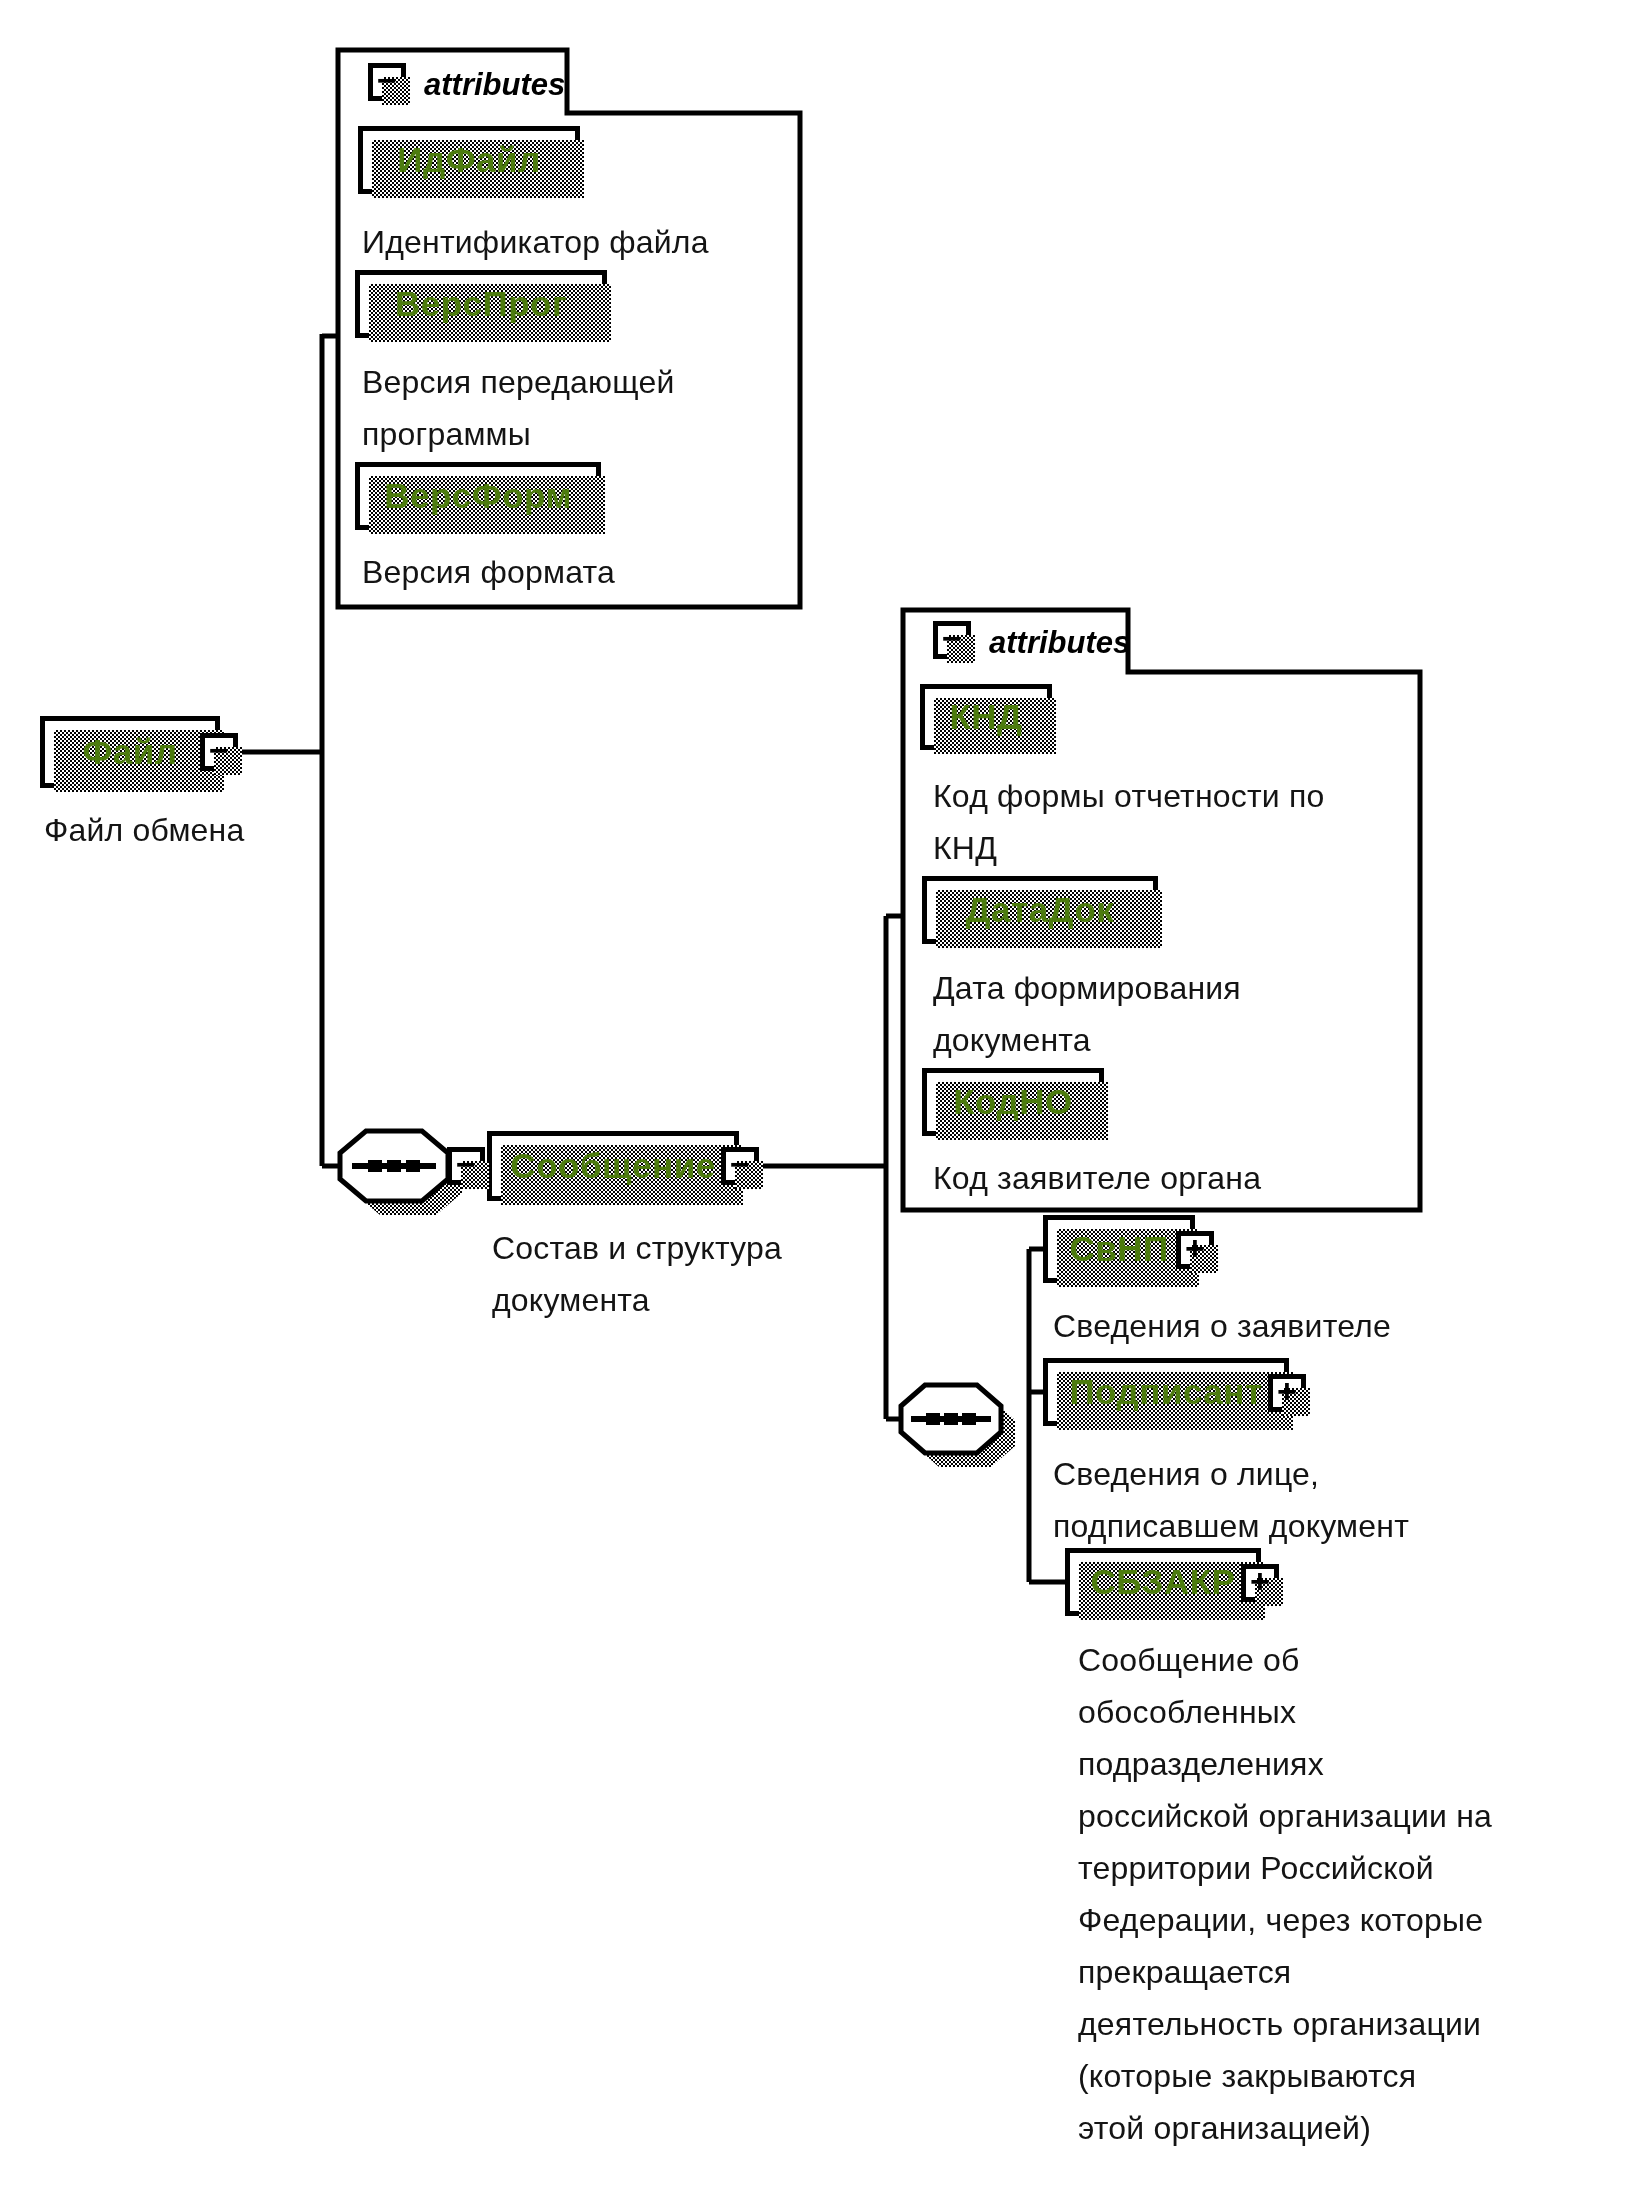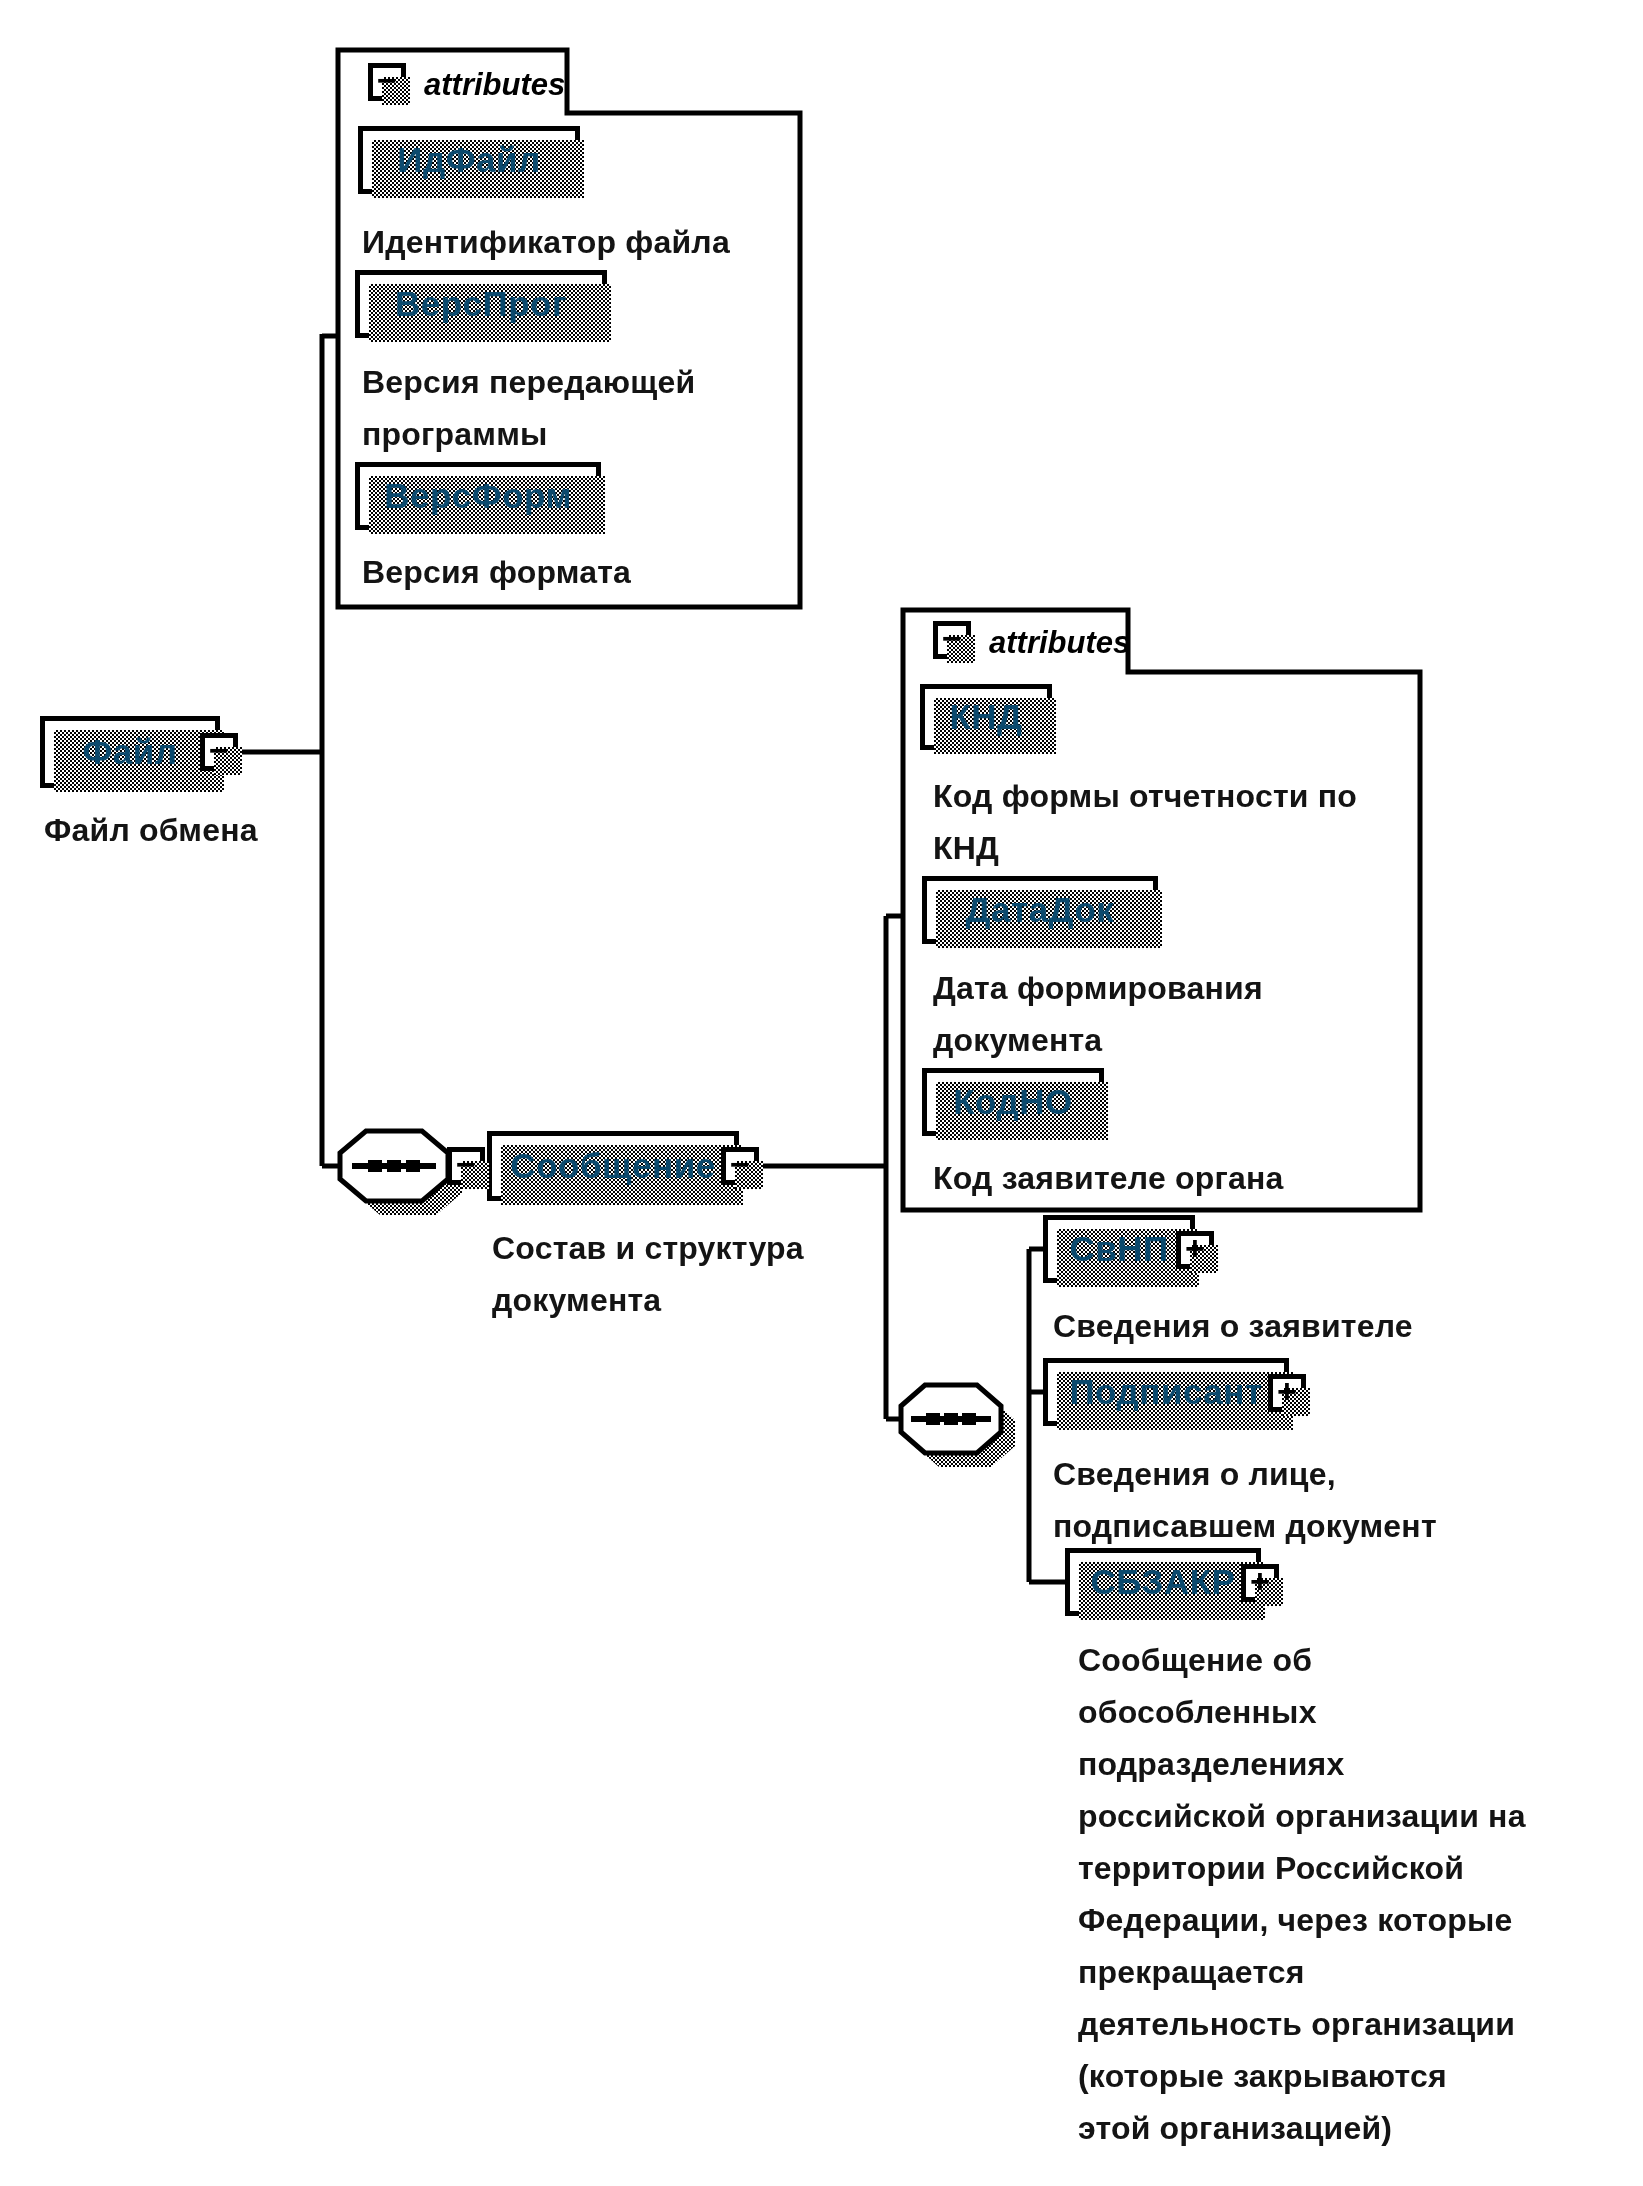--- a/index.html
+++ b/index.html
@@ -6,40 +6,40 @@
   .canvas {
     position:relative; width:1643px; height:2186px; background:#ffffff;
     font-family:"Liberation Sans","DejaVu Sans",sans-serif; overflow:hidden;
   }
   .wires { position:absolute; left:0; top:0; z-index:1; }
 
   
   .ebox {
     position:absolute; box-sizing:border-box; border:5px solid #000; background:#fff;
     display:flex; align-items:center; justify-content:center;
-    font-weight:700; font-size:35px; color:#0c4a6e; z-index:2; letter-spacing:0.5px;
+    font-weight:700; font-size:35px; color:#4d7c0f; z-index:2; letter-spacing:0.5px;
   }
   .ebox::after, .cbox::after {
     content:""; position:absolute; left:9px; top:9px; width:100%; height:100%;
     background: repeating-conic-gradient(#000 0% 25%, #fff 0% 50%) 0 0 / 4px 4px;
     z-index:-1;
   }
 
   
   .cbox {
     position:absolute; box-sizing:border-box; width:38px; height:38px;
     border:5px solid #000; background:#fff; z-index:3;
     display:flex; align-items:center; justify-content:center;
     font-weight:700; font-size:34px; line-height:1; color:#000;
   }
   .cbox span { display:block; transform:translateY(-2px); }
 
   
   .annotation {
-    position:absolute; font-weight:700; font-size:32px; line-height:52px;
+    position:absolute; font-weight:400; font-size:32px; line-height:52px;
     color:#141414; white-space:pre-line; z-index:2; letter-spacing:0.2px;
   }
 
   
   .attr-header {
     position:absolute; font-style:italic; font-weight:700; font-size:31px;
     line-height:38px; color:#000; z-index:3;
   }
 </style>
 </head>

